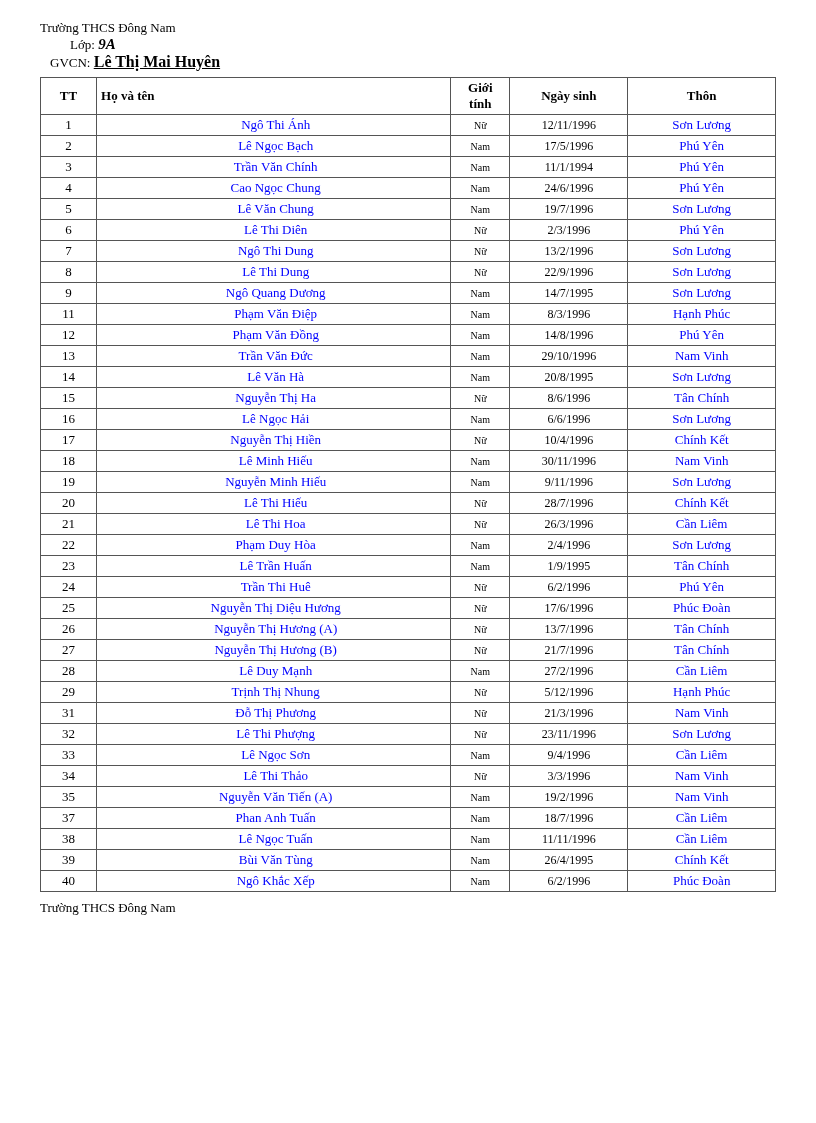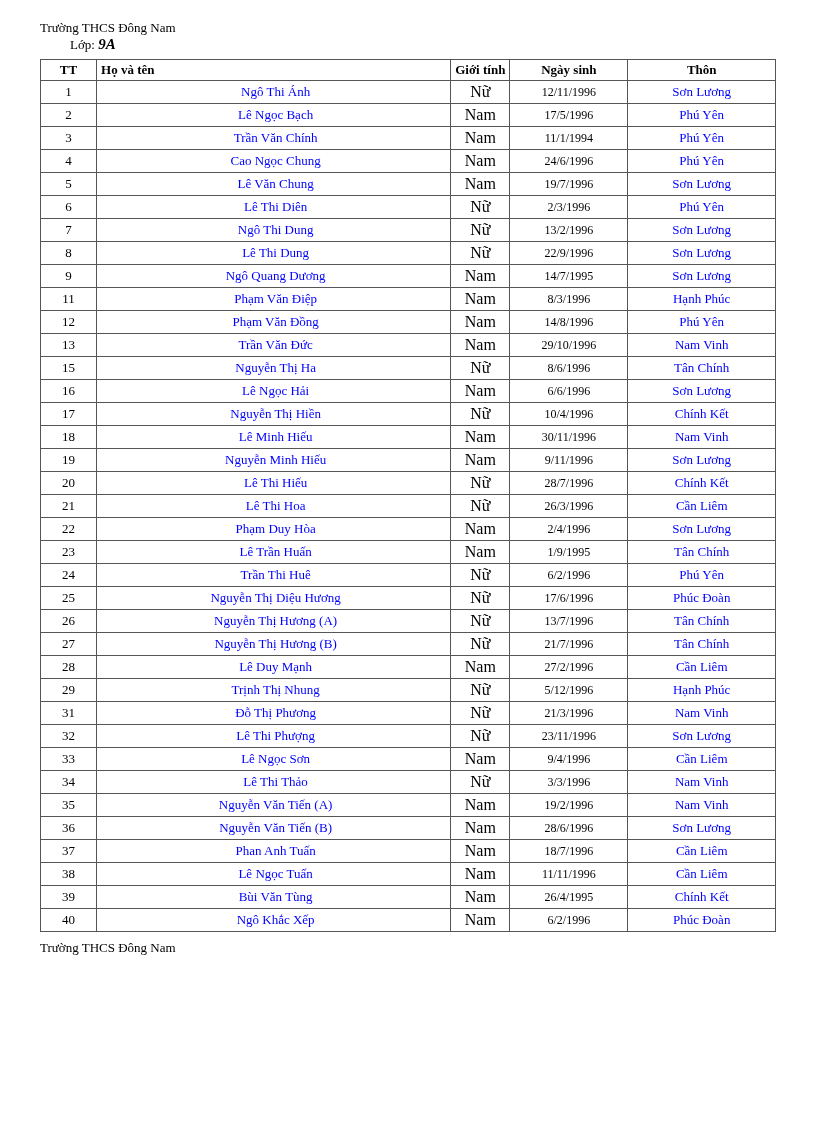--- a/index.html
+++ b/index.html
@@ -61,35 +61,39 @@
     td.name-cell {
       text-align: center;
       color: #00f;
       padding-left: 8px;
     }
     td.thon-cell {
       color: #00f;
       text-align: center;
       padding-left: 4px;
     }
-    td.gender-cell { font-size: 16px; }
+    td.gender-cell { font-size: 10px; }
     td.dob-cell { font-size: 12px; }
     .footer {
       margin-top: 8px;
       font-size: 13px;
     }
   </style>
 </head>
 <body>
 
 <div class="header">
   <div class="school-name">Trường THCS Đông Nam</div>
   <div class="class-line">
     <span>Lớp:</span>
     <span class="class-value">9A</span>
+  </div>
+  <div class="teacher-line">
+    <span>GVCN:</span>
+    <span class="teacher-value">Lê Thị Mai Huyên</span>
   </div>
 </div>
 
 <table>
   <thead>
     <tr>
       <th class="col-tt">TT</th>
       <th class="col-name">Họ và tên</th>
       <th class="col-gender">
         <span>Giới tính</span>
@@ -179,20 +183,27 @@
         <td class="thon-cell col-thon">Phú Yên</td>
       </tr>
       <tr>
         <td class="col-tt">13</td>
         <td class="name-cell col-name">Trần Văn Đức</td>
         <td class="gender-cell col-gender">Nam</td>
         <td class="dob-cell col-dob">29/10/1996</td>
         <td class="thon-cell col-thon">Nam Vinh</td>
       </tr>
       <tr>
+        <td class="col-tt">14</td>
+        <td class="name-cell col-name">Lê Văn Hà</td>
+        <td class="gender-cell col-gender">Nam</td>
+        <td class="dob-cell col-dob">20/8/1995</td>
+        <td class="thon-cell col-thon">Sơn Lương</td>
+      </tr>
+      <tr>
         <td class="col-tt">15</td>
         <td class="name-cell col-name">Nguyễn Thị Ha</td>
         <td class="gender-cell col-gender">Nữ</td>
         <td class="dob-cell col-dob">8/6/1996</td>
         <td class="thon-cell col-thon">Tân Chính</td>
       </tr>
       <tr>
         <td class="col-tt">16</td>
         <td class="name-cell col-name">Lê Ngọc Hải</td>
         <td class="gender-cell col-gender">Nam</td>
@@ -317,27 +328,20 @@
         <td class="gender-cell col-gender">Nữ</td>
         <td class="dob-cell col-dob">3/3/1996</td>
         <td class="thon-cell col-thon">Nam Vinh</td>
       </tr>
       <tr>
         <td class="col-tt">35</td>
         <td class="name-cell col-name">Nguyễn Văn Tiến (A)</td>
         <td class="gender-cell col-gender">Nam</td>
         <td class="dob-cell col-dob">19/2/1996</td>
         <td class="thon-cell col-thon">Nam Vinh</td>
-      </tr>
-      <tr>
-        <td class="col-tt">36</td>
-        <td class="name-cell col-name">Nguyễn Văn Tiến (B)</td>
-        <td class="gender-cell col-gender">Nam</td>
-        <td class="dob-cell col-dob">28/6/1996</td>
-        <td class="thon-cell col-thon">Sơn Lương</td>
       </tr>
       <tr>
         <td class="col-tt">37</td>
         <td class="name-cell col-name">Phan Anh Tuấn</td>
         <td class="gender-cell col-gender">Nam</td>
         <td class="dob-cell col-dob">18/7/1996</td>
         <td class="thon-cell col-thon">Cần Liêm</td>
       </tr>
       <tr>
         <td class="col-tt">38</td>

